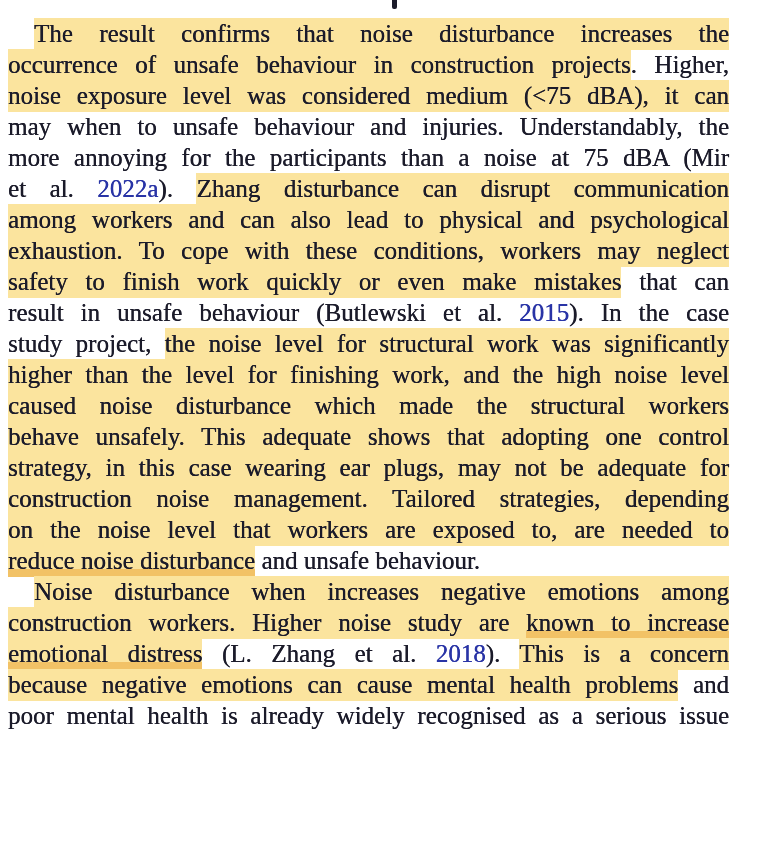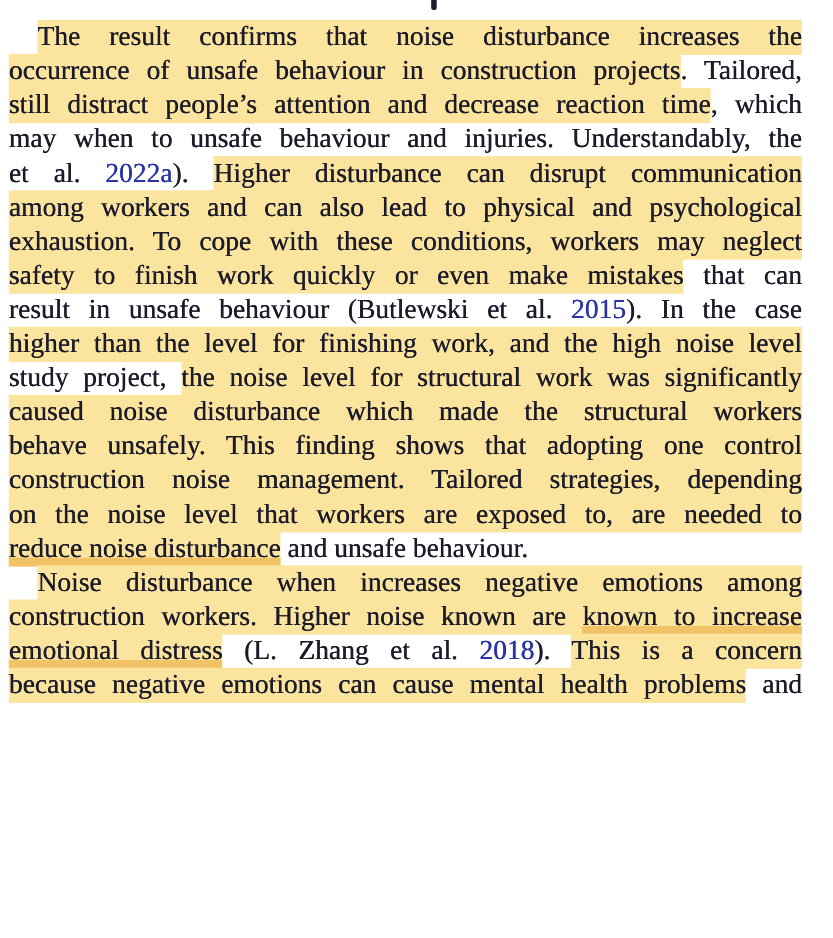--- a/index.html
+++ b/index.html
@@ -39,33 +39,36 @@
   }
   .cite{ color:var(--blue); }
 </style>
 </head>
 <body>
 
 <div class="page">
   <div class="fragment"></div>
   <div class="textblock">
       <div class="line indent"><span class="hl">The result confirms that noise disturbance increases the</span></div>
-      <div class="line"><span class="hl">occurrence of unsafe behaviour in construction projects</span><span class="plain">. Tailored,</span></div>
-      <div class="line"><span class="hl">still distract people’s attention and decrease reaction time</span><span class="plain">, which</span></div>
+      <div class="line"><span class="hl">occurrence of unsafe behaviour in construction projects</span><span class="plain">. Higher,</span></div>
+      <div class="line"><span class="hl">noise exposure level was considered medium (&lt;75 dBA), it can</span></div>
       <div class="line"><span class="plain">may when to unsafe behaviour and injuries. Understandably, the</span></div>
-      <div class="line"><span class="plain">et al. </span><span class="plain cite">2022a</span><span class="plain">). </span><span class="hl">Higher disturbance can disrupt communication</span></div>
+      <div class="line"><span class="plain">more annoying for the participants than a noise at 75 dBA (Mir</span></div>
+      <div class="line"><span class="plain">et al. </span><span class="plain cite">2022a</span><span class="plain">). </span><span class="hl">Zhang disturbance can disrupt communication</span></div>
       <div class="line"><span class="hl">among workers and can also lead to physical and psychological</span></div>
       <div class="line"><span class="hl">exhaustion. To cope with these conditions, workers may neglect</span></div>
       <div class="line"><span class="hl">safety to finish work quickly or even make mistakes</span><span class="plain"> that can</span></div>
       <div class="line"><span class="plain">result in unsafe behaviour (Butlewski et al. </span><span class="plain cite">2015</span><span class="plain">). In the case</span></div>
+      <div class="line"><span class="plain">study project, </span><span class="hl">the noise level for structural work was significantly</span></div>
       <div class="line"><span class="hl">higher than the level for finishing work, and the high noise level</span></div>
-      <div class="line"><span class="plain">study project, </span><span class="hl">the noise level for structural work was significantly</span></div>
       <div class="line"><span class="hl">caused noise disturbance which made the structural workers</span></div>
-      <div class="line"><span class="hl">behave unsafely. This finding shows that adopting one control</span></div>
+      <div class="line"><span class="hl">behave unsafely. This adequate shows that adopting one control</span></div>
+      <div class="line"><span class="hl">strategy, in this case wearing ear plugs, may not be adequate for</span></div>
       <div class="line"><span class="hl">construction noise management. Tailored strategies, depending</span></div>
       <div class="line"><span class="hl">on the noise level that workers are exposed to, are needed to</span></div>
       <div class="line endpara"><span class="hl strip">reduce noise disturbance</span><span class="plain"> and unsafe behaviour.</span></div>
       <div class="line indent"><span class="hl">Noise disturbance when increases negative emotions among</span></div>
-      <div class="line"><span class="hl">construction workers. Higher noise known are </span><span class="hl strip">known to increase</span></div>
+      <div class="line"><span class="hl">construction workers. Higher noise study are </span><span class="hl strip">known to increase</span></div>
       <div class="line"><span class="hl strip">emotional distress</span><span class="plain"> (L. Zhang et al. </span><span class="plain cite">2018</span><span class="plain">). </span><span class="hl">This is a concern</span></div>
       <div class="line"><span class="hl">because negative emotions can cause mental health problems</span><span class="plain"> and</span></div>
+      <div class="line"><span class="plain">poor mental health is already widely recognised as a serious issue</span></div>
     </div>
 </div>
 
 </body></html>

